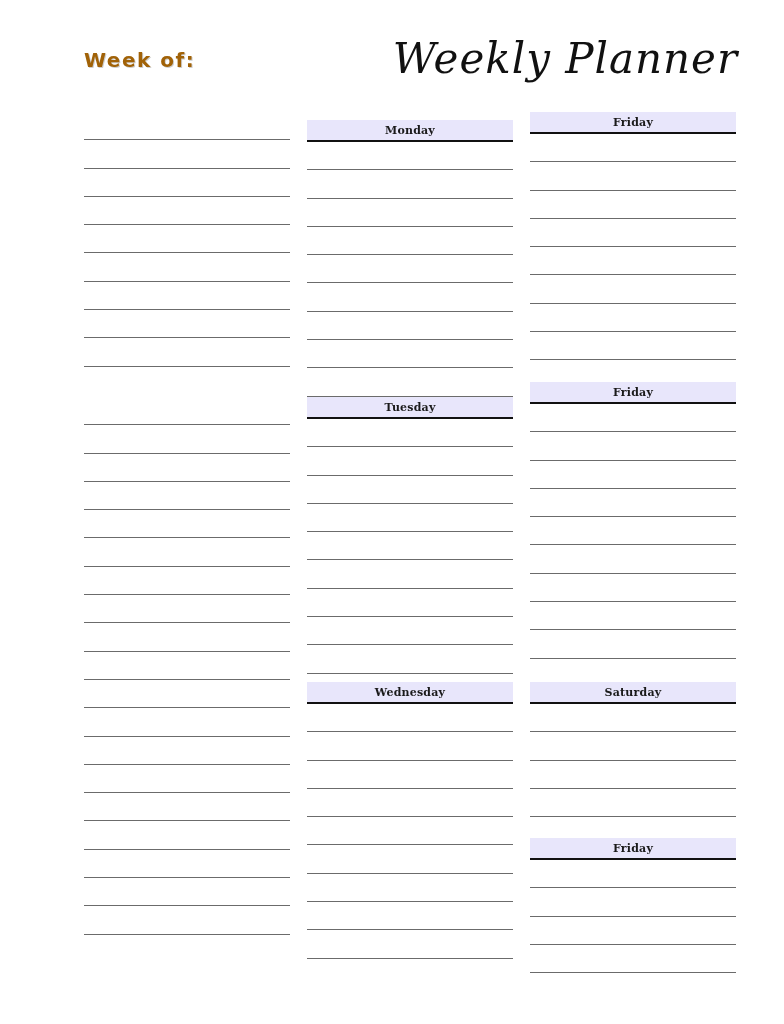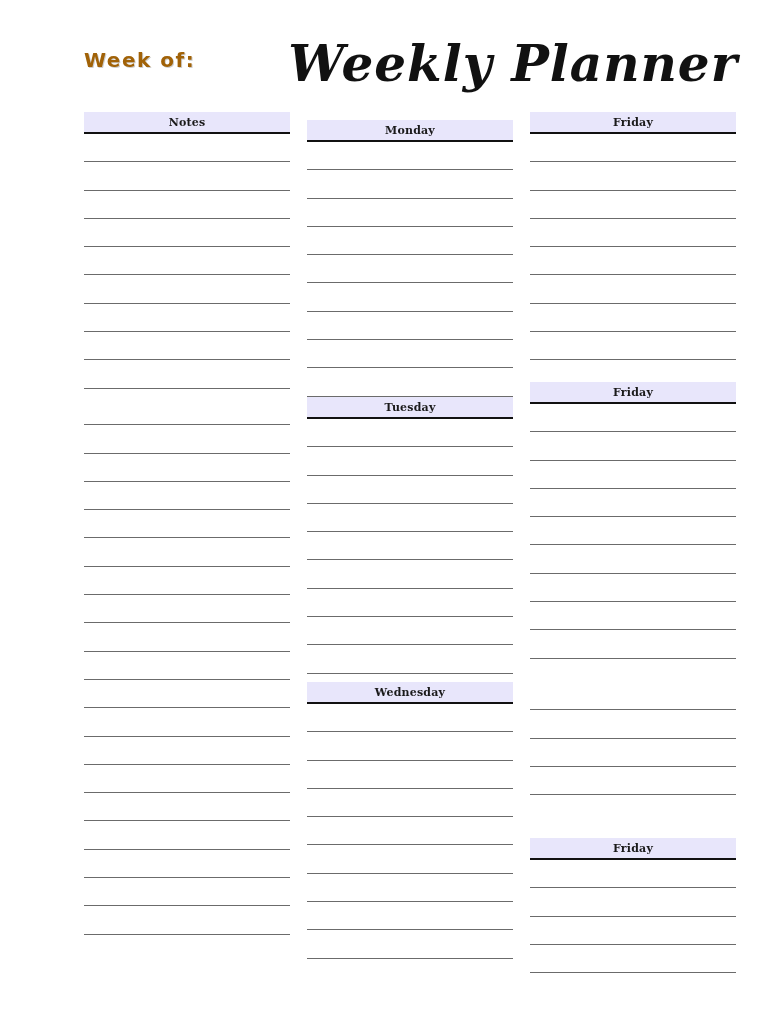--- a/index.html
+++ b/index.html
@@ -40,22 +40,22 @@
     letter-spacing: 1.5px;
     color: #a16207;
     text-shadow: 1px 1px 0 #cfcfcf;
   }
   .planner-title {
     position: absolute;
     right: 46px;
     top: -2px;
     font-family: "DejaVu Serif", serif;
     font-style: italic;
-    font-weight: bold;
-    font-size: 50px;
+    font-weight: normal;
+    font-size: 42px;
     letter-spacing: 1px;
     color: #111111;
     white-space: nowrap;
   }
 
   
   .col {
     position: absolute;
     width: 206px;
   }
@@ -99,23 +99,20 @@
 
 <div class="page">
 
   <div class="header">
     <div class="week-of">Week of:</div>
     <div class="planner-title">Weekly Planner</div>
   </div>
 
   <div class="col col-1" id="col-0">
       <div class="section" style="top: 112px;">
-        <div class="sec-header">
-          <span class="sec-header-label">Notes</span>
-        </div>
         <div class="lines">
           <div class="line"></div>
           <div class="line"></div>
           <div class="line"></div>
           <div class="line"></div>
           <div class="line"></div>
           <div class="line"></div>
           <div class="line"></div>
           <div class="line"></div>
           <div class="line"></div>
@@ -222,20 +219,23 @@
           <div class="line"></div>
           <div class="line"></div>
           <div class="line"></div>
           <div class="line"></div>
           <div class="line"></div>
           <div class="line"></div>
           <div class="line"></div>
         </div>
       </div>
       <div class="section" style="top: 682px;">
+        <div class="sec-header">
+          <span class="sec-header-label">Saturday</span>
+        </div>
         <div class="lines">
           <div class="line"></div>
           <div class="line"></div>
           <div class="line"></div>
           <div class="line"></div>
         </div>
       </div>
       <div class="section" style="top: 838px;">
         <div class="sec-header">
           <span class="sec-header-label">Friday</span>

